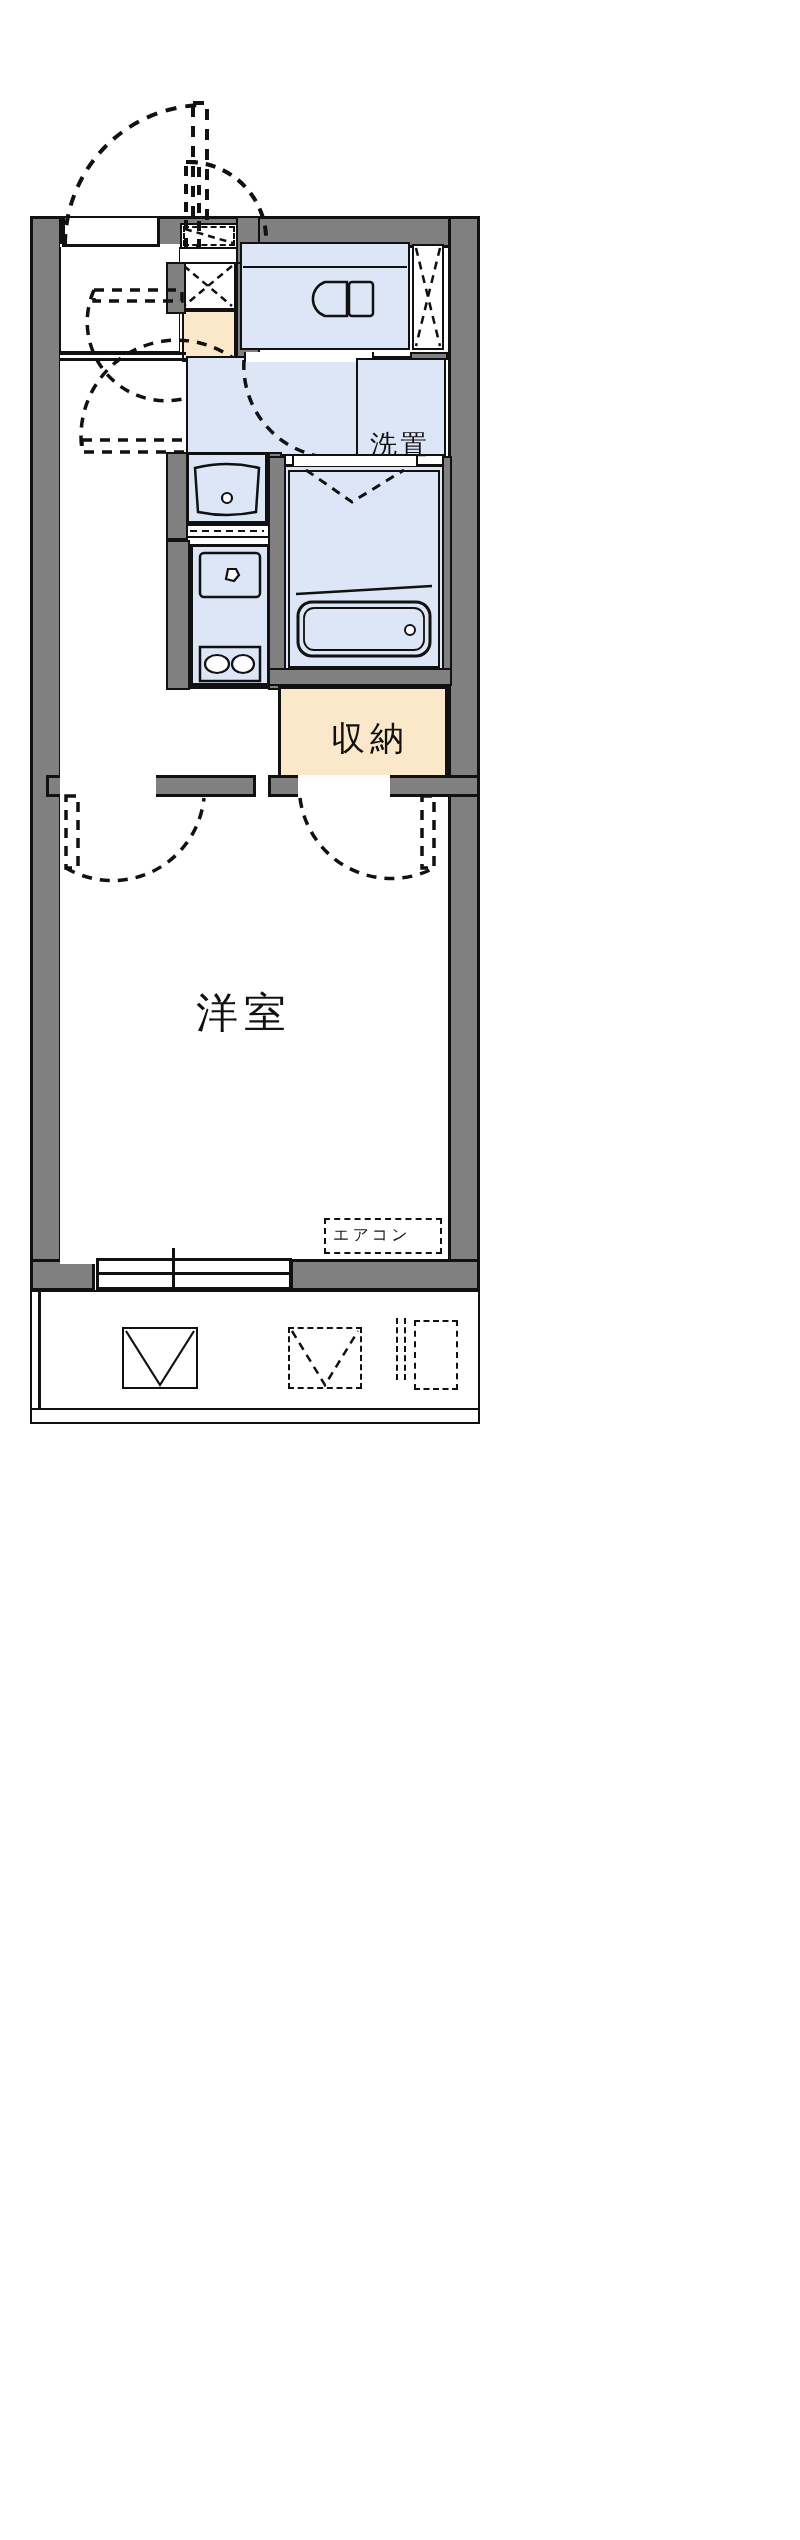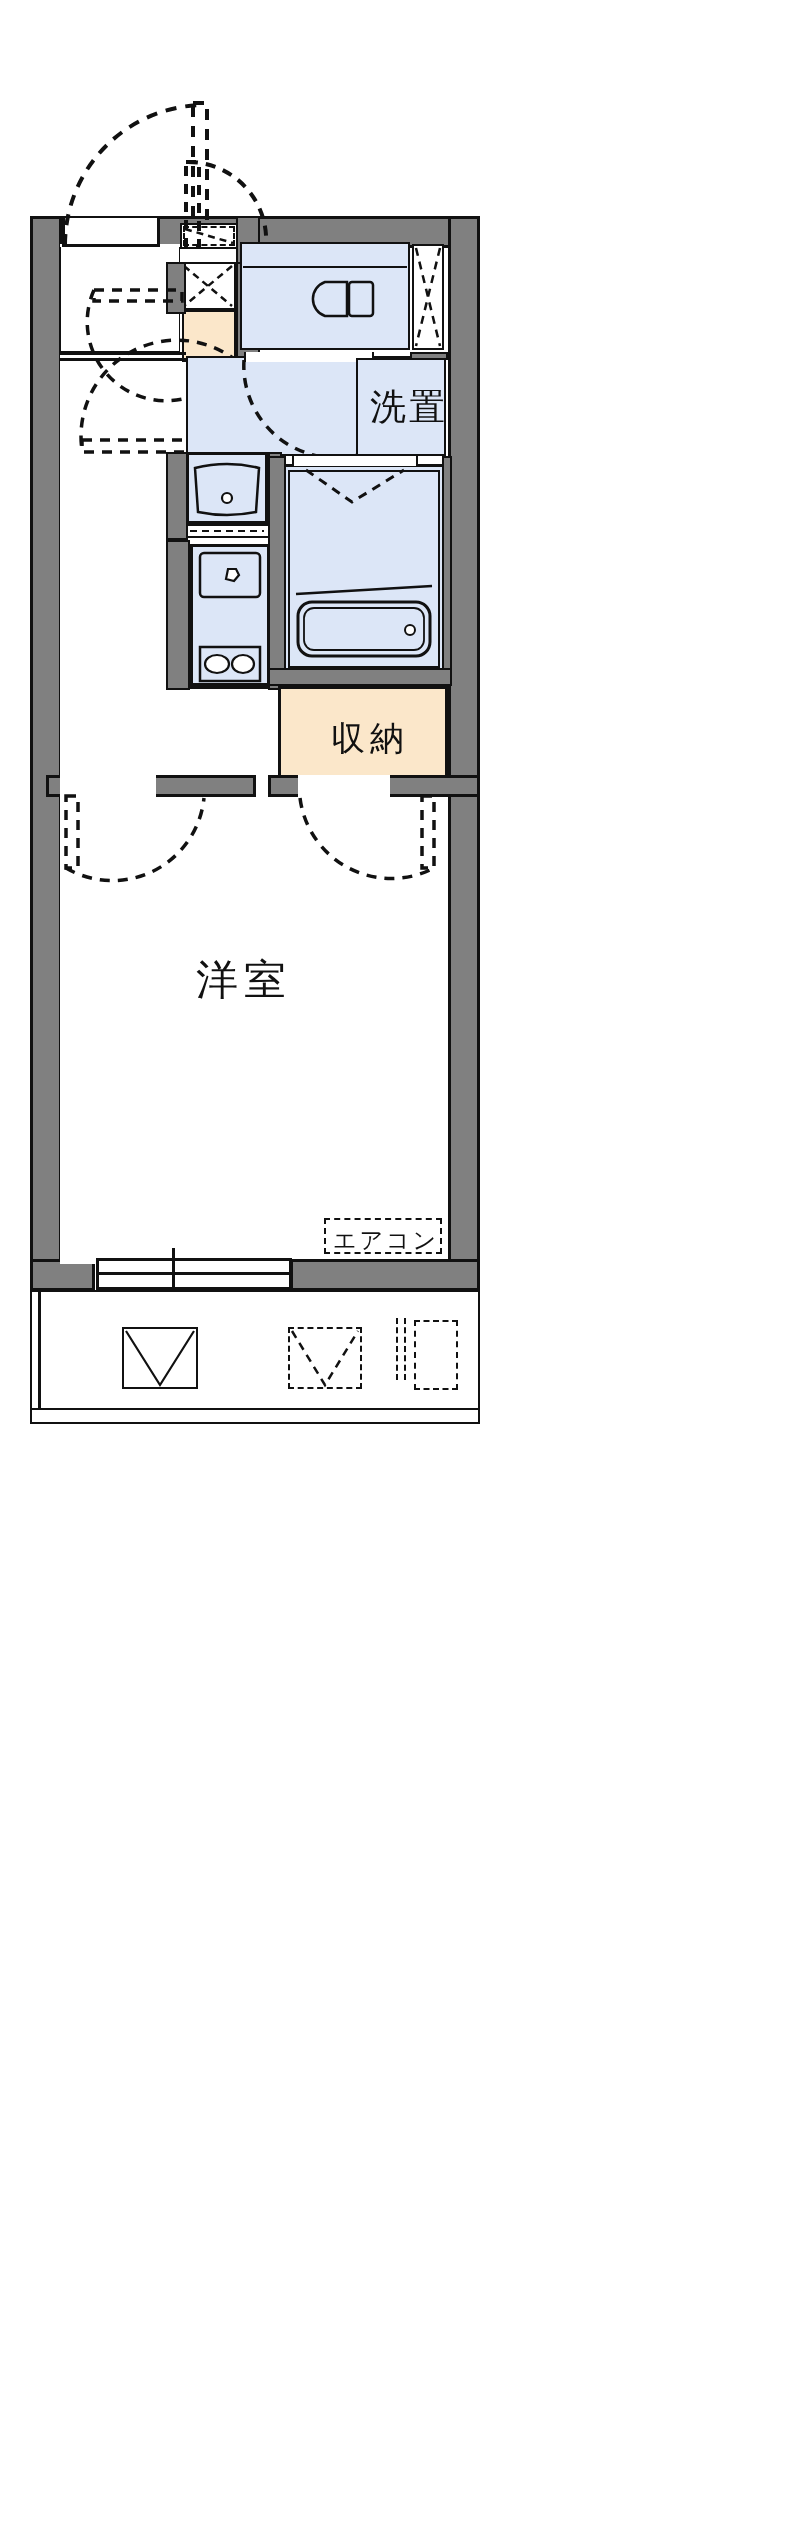--- a/index.html
+++ b/index.html
@@ -19,22 +19,22 @@
 
   
   .arc{position:absolute;border:0;}
   .arc svg{display:block;overflow:visible;}
 
   .lbl{position:absolute;color:#111;white-space:nowrap;letter-spacing:1px;}
   .lbl-jp{font-family:"DejaVu Sans","Liberation Sans",sans-serif;}
 
   .roomname{font-size:42px;font-weight:400;letter-spacing:6px;}
   .roomsize{font-size:38px;letter-spacing:0px;}
-  .small-jp{font-size:36px;letter-spacing:3px;}
-  .ac-lbl{font-size:23px;letter-spacing:3px;}
+  .small-jp{font-size:27px;letter-spacing:3px;margin-top:44px;}
+  .ac-lbl{font-size:16px;letter-spacing:3px;}
 </style>
 </head>
 <body>
 
 <div id="plan">
 
   <div class="abs wall" style="left:30px;top:216px;width:450px;height:32px;"></div>
 
   <div class="abs wall" style="left:30px;top:216px;width:32px;height:1075px;"></div>
 
@@ -217,21 +217,21 @@
   </div>
 
   <div class="abs white" style="left:298px;top:775px;width:92px;height:22px;"></div>
   <div class="arc" style="left:296px;top:792px;width:146px;height:80px;">
     <svg width="146" height="80" viewBox="0 0 146 80">
       <path d="M4 6 A 92 92 0 0 0 138 76" fill="none" stroke="#111" stroke-width="3.5" stroke-dasharray="10 8"></path>
       <rect x="126" y="4" width="12" height="72" fill="none" stroke="#111" stroke-width="3.5" stroke-dasharray="10 8"></rect>
     </svg>
   </div>
 
-  <div class="lbl lbl-jp roomname" style="left:196px;top:952px;">洋室</div>
+  <div class="lbl lbl-jp roomname" style="left:196px;top:985px;">洋室</div>
 
   <div class="abs" style="left:324px;top:1218px;width:118px;height:36px;border:2.5px dashed #111;"></div>
   <div class="lbl lbl-jp ac-lbl" style="left:333px;top:1225px;">エアコン</div>
 
   <div class="abs white" style="left:96px;top:1258px;width:196px;height:32px;border:3px solid #111;"></div>
   <div class="abs" style="left:96px;top:1272px;width:196px;height:3px;background:#111;"></div>
   <div class="abs" style="left:172px;top:1248px;width:2.5px;height:52px;background:#111;"></div>
 
   <div class="abs white" style="left:30px;top:1290px;width:450px;height:130px;border:2.5px solid #111;"></div>
   <div class="abs" style="left:38px;top:1290px;width:2.5px;height:120px;background:#111;"></div>

